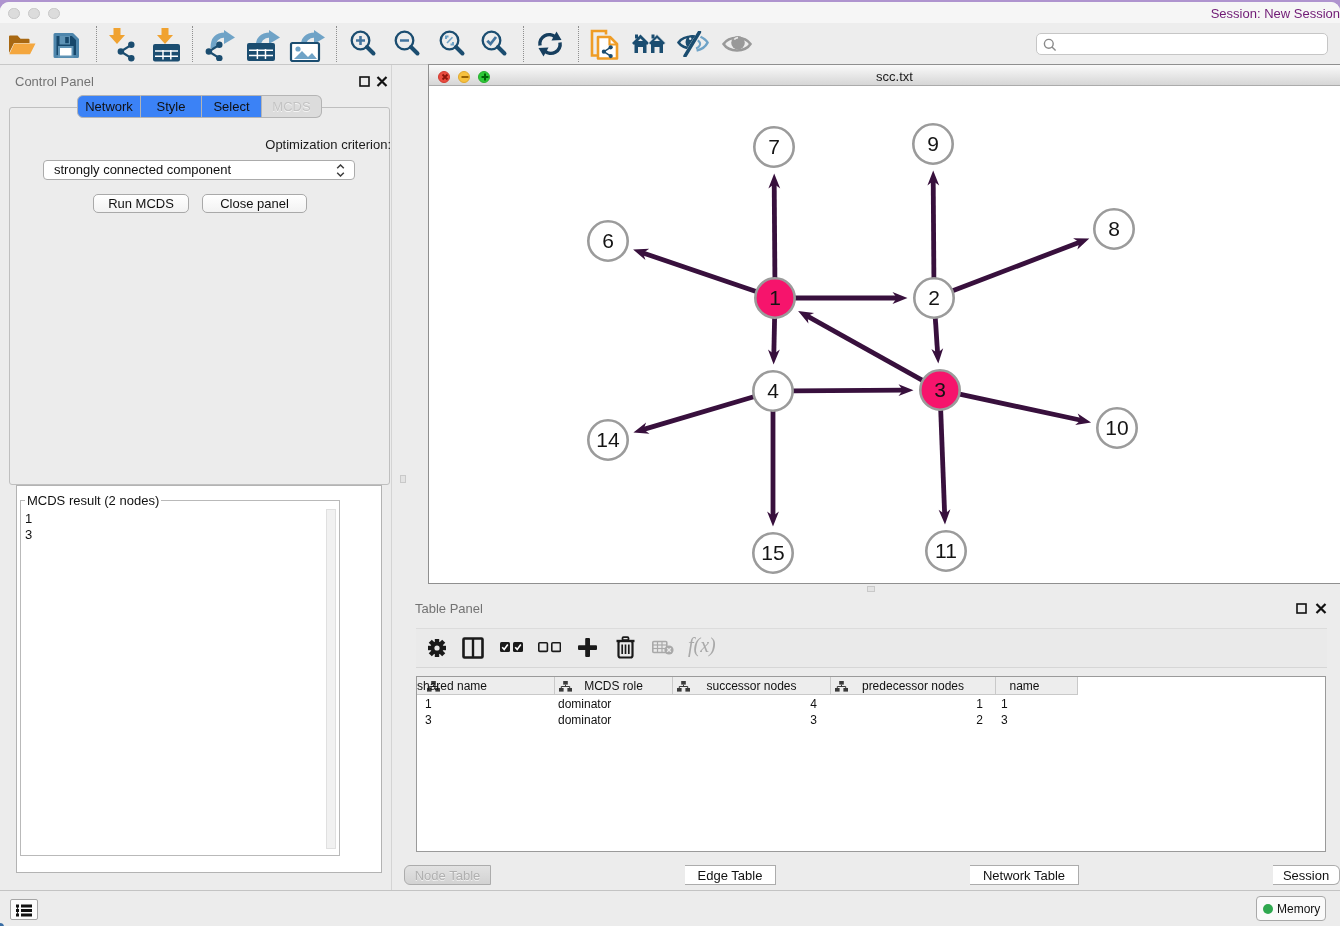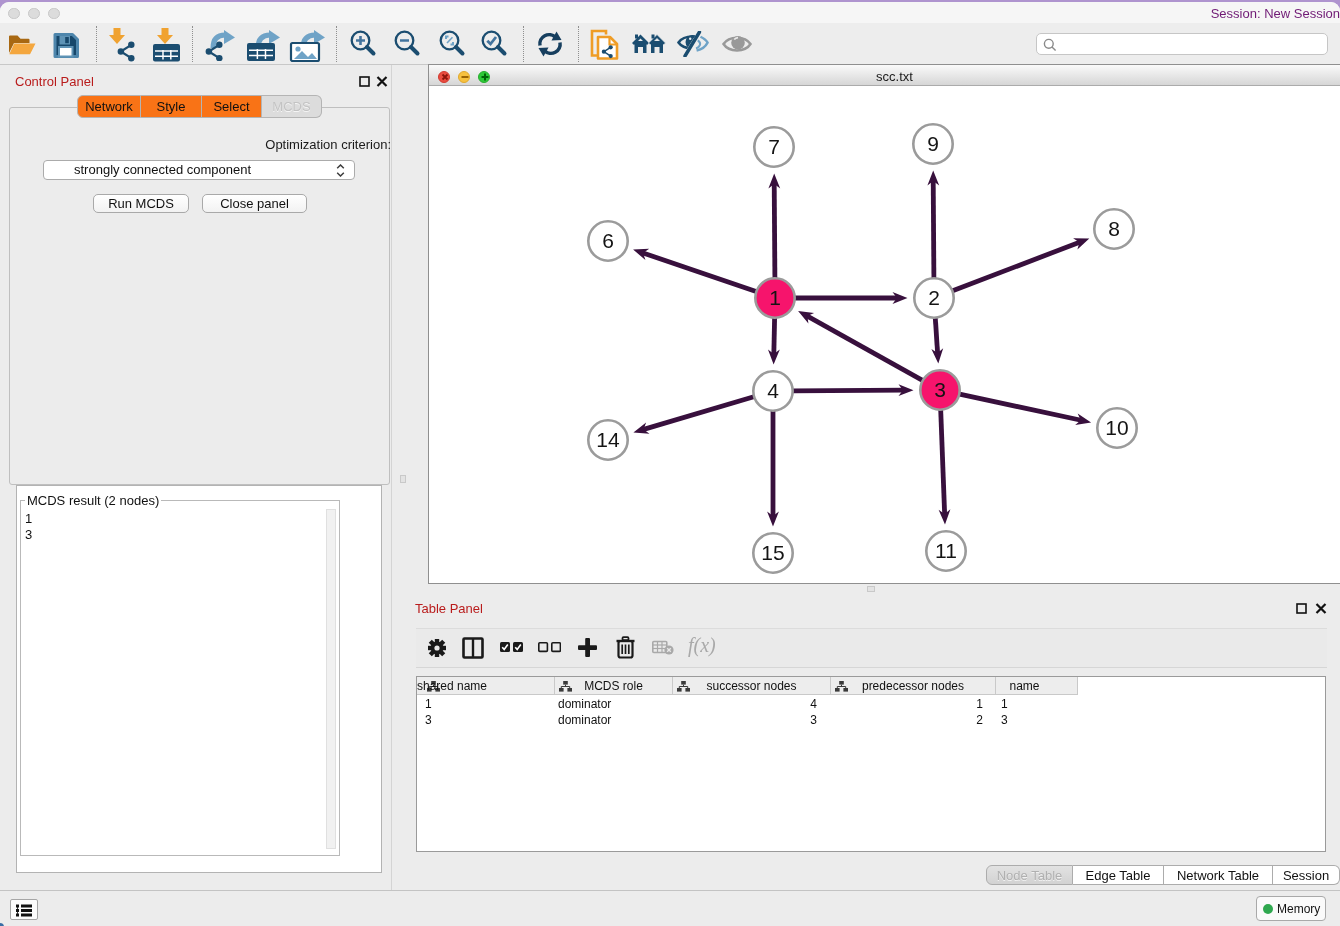--- a/index.html
+++ b/index.html
@@ -6,44 +6,44 @@
 body { font-family:"Liberation Sans", sans-serif; background:#af94cf; position:relative; }
 .win { position:absolute; left:0; top:2px; width:1340px; height:924px; background:#ececec; border-radius:9px 9px 0 0; overflow:hidden; }
 .titlebar { position:absolute; left:0; top:0; width:100%; height:21px; background:#f6f6f6; }
 .tl { position:absolute; top:5.5px; width:11.5px; height:11.5px; border-radius:50%; background:#dcdcdc; border:1px solid #c7c7c7; }
 .wtitle { position:absolute; top:4px; left:0; width:100%; text-align:right; font-size:13px; color:#701a75; }
 .toolbar { position:absolute; left:0; top:21px; width:100%; height:42px; background:#ededed; border-bottom:1px solid #c8c8c8; }
 .ticon { position:absolute; }
 .tsep { position:absolute; top:3px; height:36px; width:0; border-left:1px dotted #8f8f8f; }
 .search { position:absolute; left:1036px; top:10px; width:292px; height:22px; background:#fff; border:1px solid #c6c6c6; border-radius:5px; }
 .cpanel { position:absolute; left:0; top:63px; width:392px; height:827px; background:#ececec; border-right:1px solid #d4d4d4; }
-.ptitle { position:absolute; font-size:13px; color:#b91c1c; }
+.ptitle { position:absolute; font-size:13px; color:#737373; }
 .tabbox { position:absolute; left:9px; top:42px; width:381px; height:378px; background:#ececec; border:1px solid #bfbfbf; border-radius:3px; }
 .tabs { position:absolute; top:30px; left:77px; height:23px; display:flex; z-index:5; }
-.tab { height:23px; background:#f97316; border:1px solid #b4b4b4; border-left:none; font-size:13px; color:#111; display:flex; align-items:center; justify-content:center; }
+.tab { height:23px; background:#3b82f6; border:1px solid #b4b4b4; border-left:none; font-size:13px; color:#111; display:flex; align-items:center; justify-content:center; }
 .tab.first { border-left:1px solid #b4b4b4; border-radius:6px 0 0 6px; }
 .tab.sel { background:#dcdcdc; border-radius:0 6px 6px 0; color:#c3c3c3; text-shadow:0 1px 0 #f5f5f5; }
 .optlabel { position:absolute; left:9px; top:72px; width:382px; text-align:right; font-size:13px; color:#1a1a1a; }
-.combo { position:absolute; left:43px; top:95px; width:312px; height:20px; background:#fff; border:1px solid #ababab; border-radius:4px; font-size:13px; color:#111; line-height:18px; padding-left:30px; }
+.combo { position:absolute; left:43px; top:95px; width:312px; height:20px; background:#fff; border:1px solid #ababab; border-radius:4px; font-size:13px; color:#111; line-height:18px; padding-left:10px; }
 .btn { position:absolute; height:19px; background:linear-gradient(#ffffff,#f2f2f2); border:1px solid #a9a9a9; border-radius:5px; font-size:13px; color:#111; text-align:center; line-height:17px; }
 .resultwrap { position:absolute; left:16px; top:420px; width:366px; height:388px; background:#fff; border:1px solid #b3b3b3; }
 .fieldset { position:absolute; left:3px; top:14px; width:320px; height:356px; border:1px solid #b9b9b9; }
 .legend { position:absolute; left:4px; top:-8px; background:#fff; font-size:13px; color:#111; padding:0 2px; }
 .rscroll { position:absolute; right:3px; top:8px; width:10px; height:340px; background:#f1f1f1; border:1px solid #e0e0e0; }
 .netwin { position:absolute; left:404px; top:62px; width:933px; height:520px; border:1px solid #8f8f8f; background:#fff;margin-left:24px; }
 .nettitle { position:absolute; left:0; top:0; width:100%; height:21px; background:linear-gradient(#fafafa,#d6d6d6); border-bottom:1px solid #ababab; }
 .ntl { position:absolute; top:5.5px; width:12px; height:12px; border-radius:50%; }
 .ntl svg { position:absolute; left:-0.5px; top:-0.5px; display:block; }
 .canvas { position:absolute; left:0; top:22px; width:931px; height:496px; background:#fff; }
 .tpanel { position:absolute; left:404px; top:592px; width:936px; height:296px; background:#ececec; }
 .ttb { position:absolute; left:12px; top:34px; right:13px; height:40px; background:#eaeaea; border-top:1px solid #dcdcdc; border-bottom:1px solid #d6d6d6; }
 .tblwrap { position:absolute; left:12px; top:82px; width:910px; height:176px; background:#fff; border:1px solid #9a9a9a; }
 .thead { position:absolute; left:0; top:0; height:18px; background:#ededed; border-bottom:1px solid #c9c9c9; border-right:1px solid #c9c9c9; font-size:12px; color:#111; }
 .trow { position:absolute; font-size:12px; color:#111; height:16px; line-height:16px; }
-.btabs { position:absolute; top:271px; left:0; width:100%; display:flex; justify-content:flex-end; }
+.btabs { position:absolute; top:271px; left:0; width:100%; display:flex; justify-content:space-between; }
 .btab { height:20px; background:#fff; border:1px solid #acacac; border-left:none; font-size:13px; color:#111; display:flex; align-items:center; justify-content:center; }
 .btab.first { border-left:1px solid #acacac; border-radius:6px 0 0 6px; background:linear-gradient(#e2e2e2,#d2d2d2); color:#b0b0b0; text-shadow:0 1px 0 #f2f2f2; }
 .btab.last { border-radius:0 6px 6px 0; }
 .statusbar { position:absolute; left:0; top:888px; width:100%; height:36px; background:#ececec; border-top:1px solid #c3c3c3; }
 </style></head>
 <body>
 <div class="win">
   <div class="titlebar">
     <div class="tl" style="left:8px"></div>
     <div class="tl" style="left:28px"></div>

